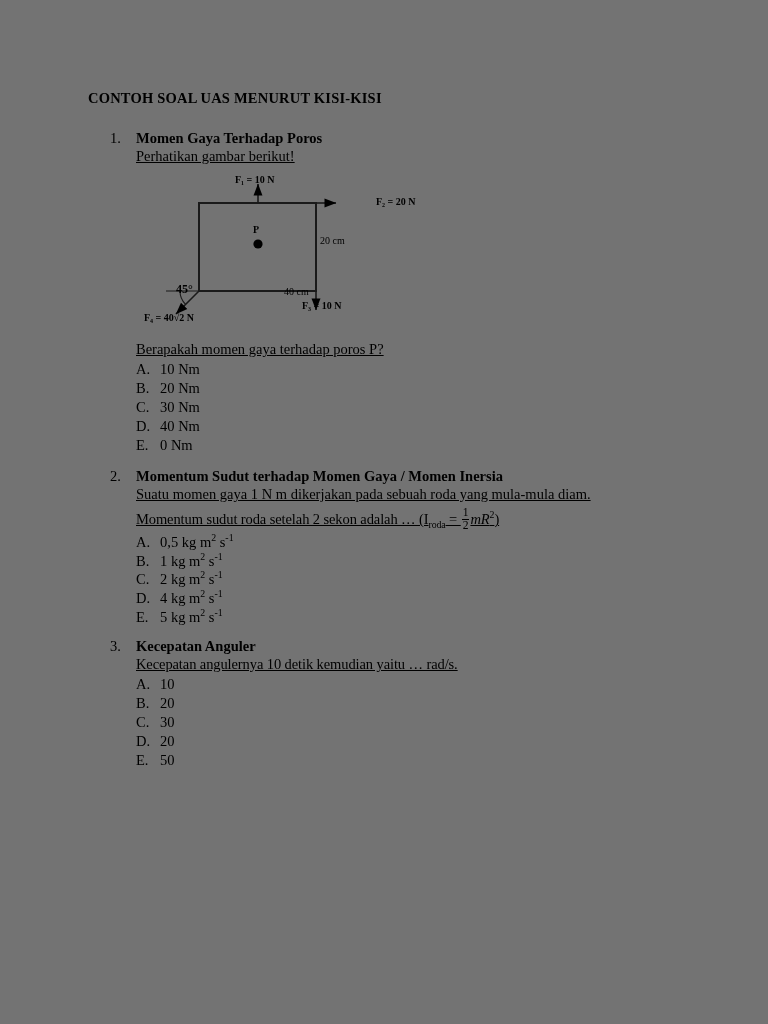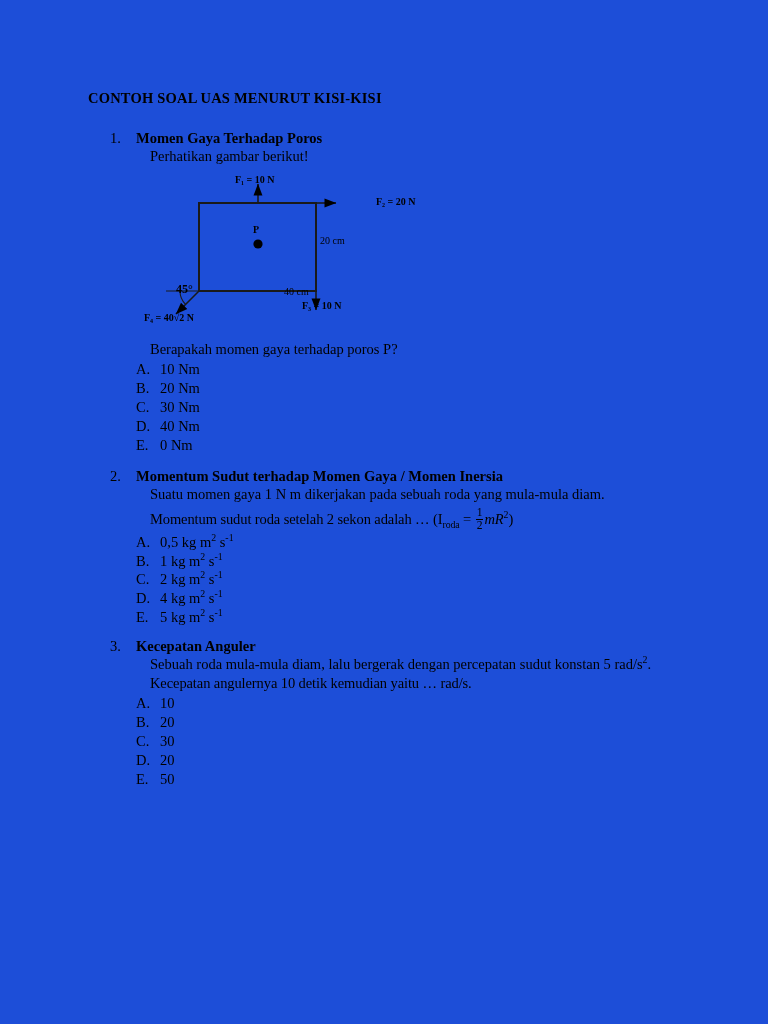--- a/index.html
+++ b/index.html
@@ -13,21 +13,21 @@
     position: relative;
     font-family: "Liberation Serif", "DejaVu Serif", serif;
     color: #000000;
     overflow: hidden;
   }
   .page {
     position: absolute;
     left: 0; top: 0;
     width: 768px;
     height: 1024px;
-    background: #1d4ed8;
+    background: #737373;
   }
   .doc-title {
     position: absolute;
     left: 88px;
     top: 90px;
     font-size: 14.5px;
     font-weight: bold;
     letter-spacing: 0.2px;
   }
 
@@ -44,21 +44,22 @@
   .q-num {
     width: 26px;
     flex: 0 0 26px;
     font-size: 14.5px;
   }
   .q-title {
     font-size: 14.5px;
     font-weight: bold;
   }
   .q-body {
-    margin-left: 40px;
+    margin-left: 26px;
+    text-decoration: underline;
   }
   .q-line {
     font-size: 14.5px;
     line-height: 1.32;
     white-space: nowrap;
   }
   .q-line.thin {
     letter-spacing: -0.1px;
   }
   .options {
@@ -233,21 +234,20 @@
       </div>
     </div>
   </div>
 
   <div class="question" style="top:638px;">
     <div class="q-head">
       <span class="q-num">3.</span>
       <span class="q-title">Kecepatan Anguler</span>
     </div>
     <div class="q-body">
-      <div class="q-line"><span>Sebuah roda mula-mula diam, lalu bergerak dengan percepatan sudut konstan 5 rad/s</span><sup>2</sup><span>.</span></div>
       <div class="q-line thin">Kecepatan angulernya 10 detik kemudian yaitu … rad/s.</div>
     </div>
     <div class="options">
       <div class="opt">
         <span class="opt-letter">A.</span>
         <span class="opt-text">10</span>
       </div>
       <div class="opt">
         <span class="opt-letter">B.</span>
         <span class="opt-text">20</span>

